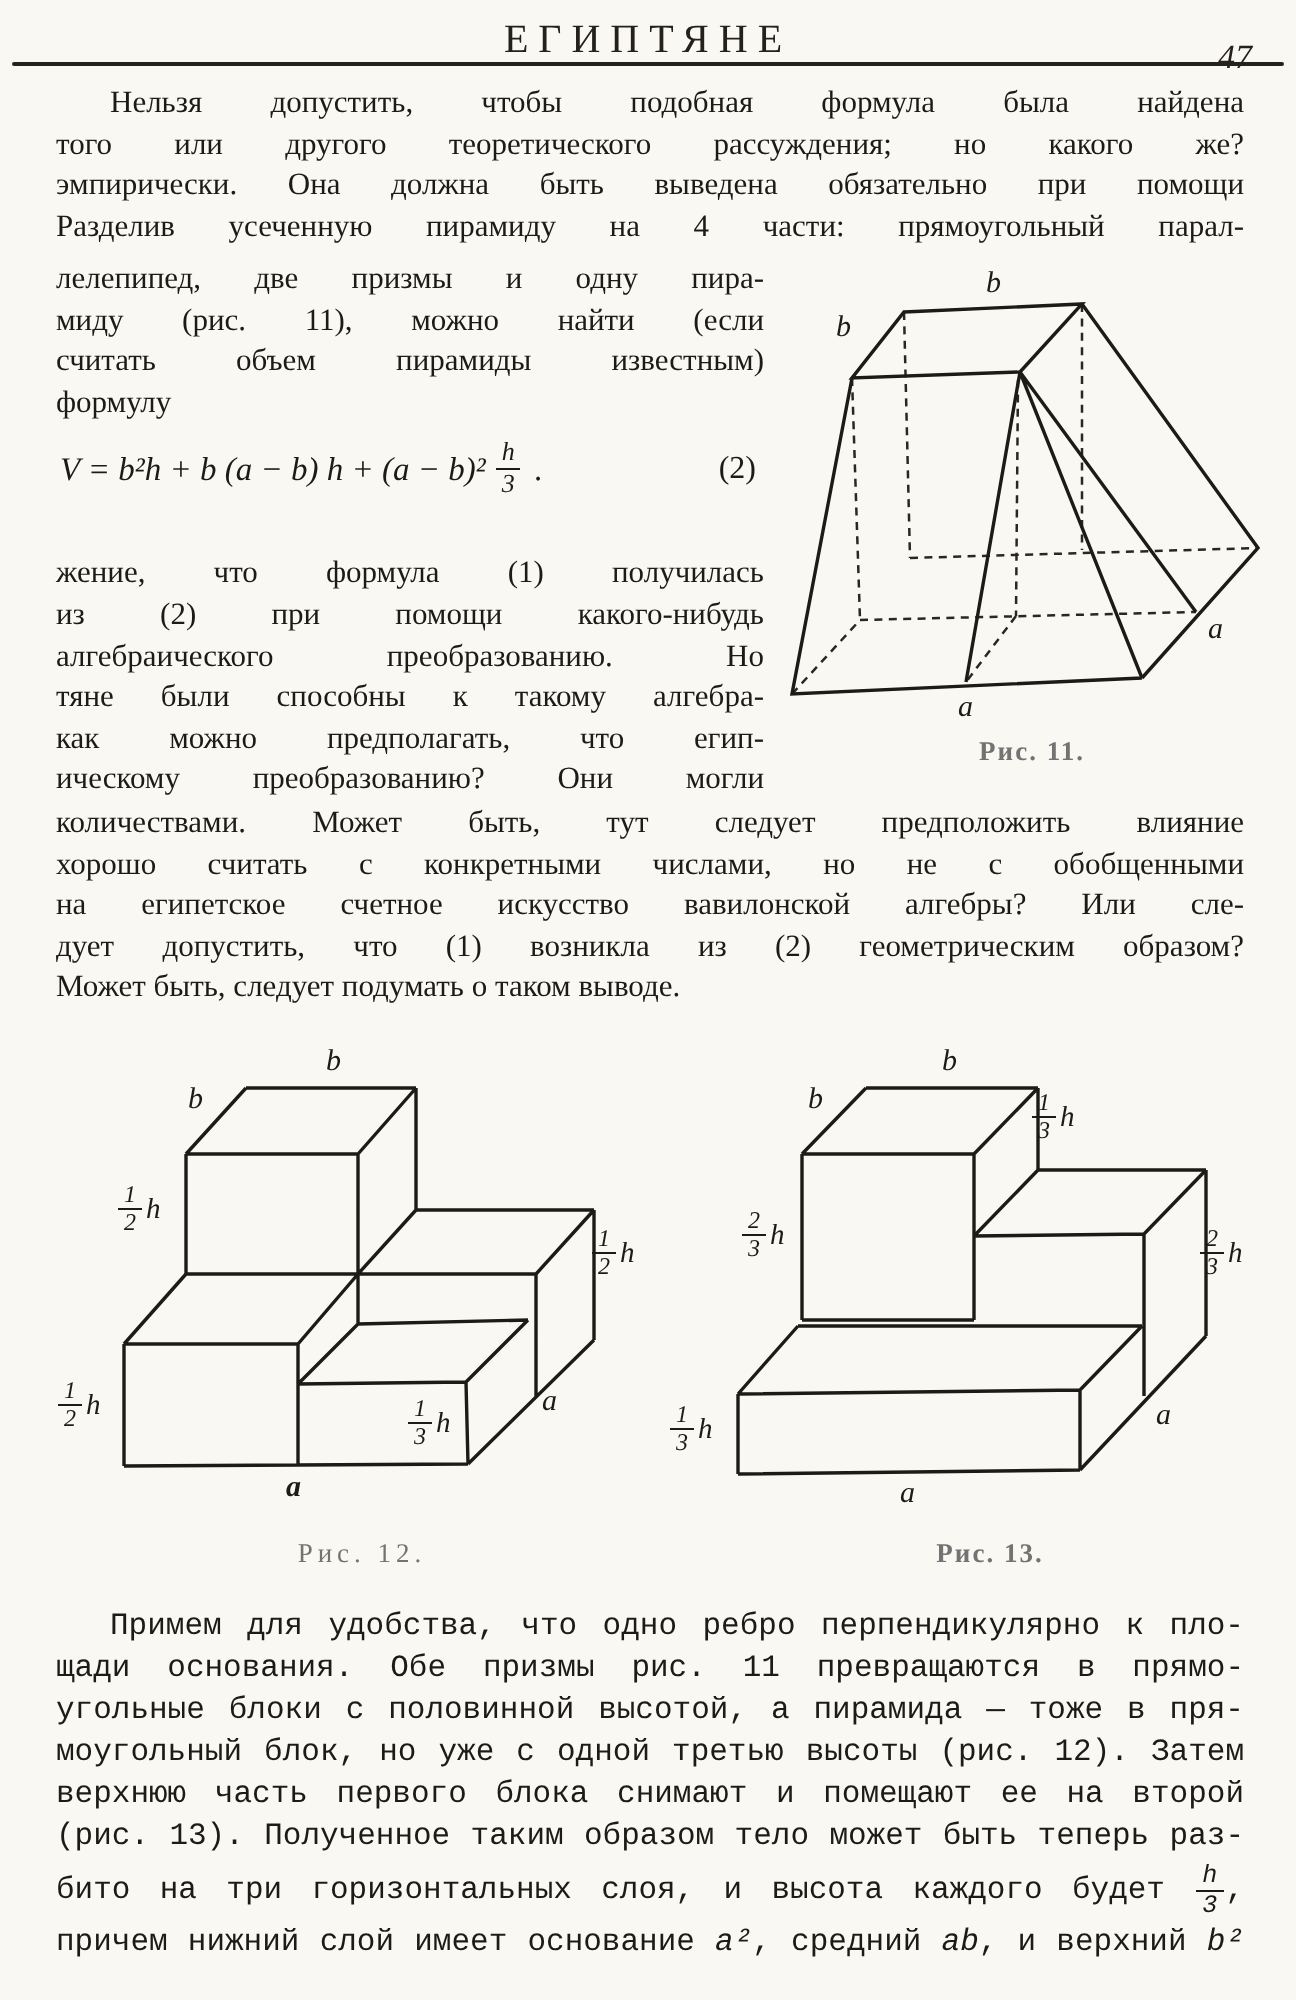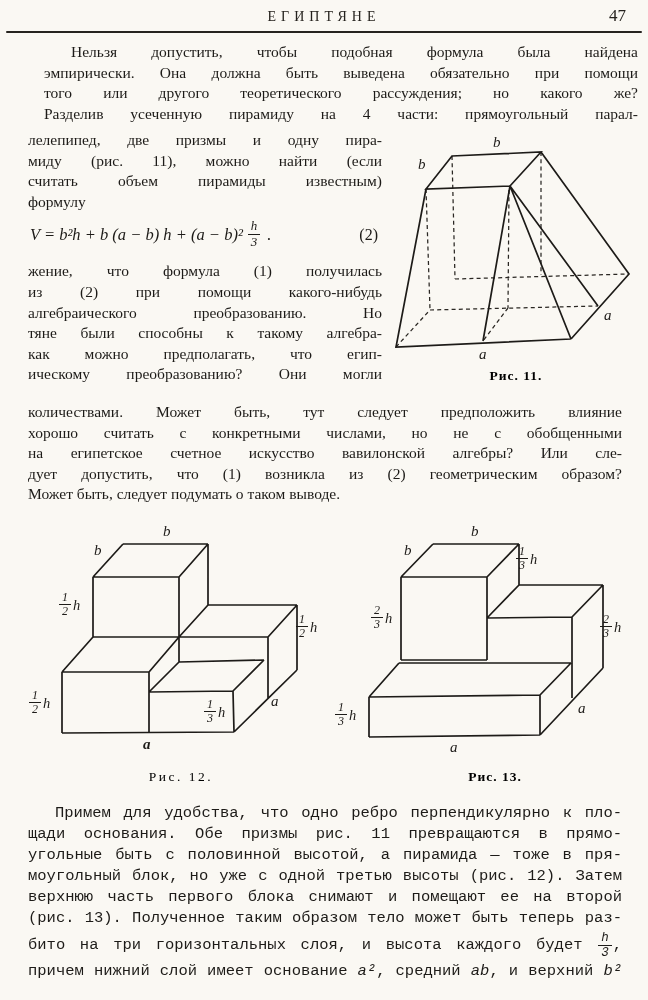--- a/index.html
+++ b/index.html
@@ -6,45 +6,45 @@
   body{
     width:648px;height:1000px;position:relative;overflow:hidden;
     background:#faf8f3;
     font-family:"Liberation Serif","DejaVu Serif",serif;
     color:#1d1b18;
   }
   .abs{position:absolute;}
   
   .header-title{
     left:0;right:0;top:9px;text-align:center;
-    font-size:14px;letter-spacing:5px;color:#24211d;
+    font-size:20px;letter-spacing:5px;color:#24211d;
   }
   .page-number{
-    right:22px;top:6px;font-size:17px;color:#24211d;
+    right:22px;top:19px;font-size:17px;color:#24211d;font-style:italic;
   }
   .header-rule{
     left:6px;top:31px;width:636px;height:2px;background:#26231f;border-radius:1px;
   }
   
   .tblock{font-size:15.5px;}
   .tl{
     text-align:justify;text-align-last:justify;
     line-height:20.6px;white-space:normal;
   }
   .tl.indent{padding-left:27px;}
   .tl.noj{text-align:center;text-align-last:left;}
-  .para1{left:28px;top:42px;width:594px;margin-left:16px;}
+  .para1{left:28px;top:42px;width:594px;}
   .column{left:28px;top:130px;width:354px;}
   .mid{left:28px;top:402px;width:594px;}
   .para3{left:28px;top:803px;width:594px;font-family:Liberation Mono, monospace;}
   .para3 .tl{line-height:21px;}
   
   .formula{
     display:flex;align-items:center;
-    margin:5px 0 2px 2px;height:36px;
+    margin:5px 0 18px 2px;height:36px;
     font-style:italic;font-size:16.5px;
   }
   .formula .lhs{white-space:nowrap;}
   .formula .dot{margin-left:7px;}
   .formula .eqno{margin-left:auto;margin-right:4px;font-style:normal;font-size:16px;}
   .vfrac{
     display:inline-flex;flex-direction:column;align-items:center;
     vertical-align:middle;font-style:italic;
     font-size:13px;line-height:1.12;position:relative;top:-1px;margin-left:5px;
   }
@@ -56,40 +56,40 @@
   .fig{overflow:visible;}
   .fig svg{position:absolute;left:0;top:0;overflow:visible;}
   .fig .edge{fill:none;stroke:#1d1b18;stroke-width:1.7;stroke-linejoin:miter;}
   .fig .hedge{fill:none;stroke:#2a2723;stroke-width:1.25;stroke-dasharray:4 3.2;}
   .flabel{position:absolute;font-style:italic;font-size:15px;line-height:1;}
   .fhl{display:inline-flex;align-items:center;}
   .fhl .vfrac{font-size:12px;margin:0 2px 0 0;top:0;}
   .fhl .suf{font-style:italic;font-size:14.5px;}
   .figcap{
     position:absolute;left:0;right:0;text-align:center;
-    font-size:13.5px;font-style:normal;color:#000000;
+    font-size:13.5px;font-style:normal;color:#737373;
   }
   .figcap.light{letter-spacing:2.5px;}
   .figcap.bold{font-weight:bold;letter-spacing:1px;}
   .fig11{left:385px;top:136px;width:262px;height:258px;}
   .fig12{left:28px;top:528px;width:306px;height:262px;}
   .fig13{left:334px;top:528px;width:302px;height:262px;}
   .it{font-style:italic;}
 </style>
 </head>
 <body>
 
 <div class="abs header-title">ЕГИПТЯНЕ</div>
 <div class="abs page-number">47</div>
 <div class="abs header-rule"></div>
 
 <div class="abs tblock para1">
   <div class="tl indent">Нельзя допустить, чтобы подобная формула была найдена</div>
+  <div class="tl">того или другого теоретического рассуждения; но какого же?</div>
   <div class="tl">эмпирически. Она должна быть выведена обязательно при помощи</div>
-  <div class="tl">того или другого теоретического рассуждения; но какого же?</div>
   <div class="tl">Разделив усеченную пирамиду на 4 части: прямоугольный парал-</div>
 </div>
 
 <div class="abs tblock column">
   <div class="tl">лелепипед, две призмы и одну пира-</div>
   <div class="tl">миду (рис. 11), можно найти (если</div>
   <div class="tl">считать объем пирамиды известным)</div>
   <div class="tl noj">формулу</div>
 
   <div class="formula">
@@ -223,21 +223,21 @@
   </span>
 
   <span class="flabel" style="left:116px;top:212px;">a</span>
   <span class="flabel" style="left:244px;top:173px;">a</span>
   <div class="figcap bold" style="top:241px;left:20px;">Рис. 13.</div>
 </div>
 
 <div class="abs tblock para3">
   <div class="tl indent">Примем для удобства, что одно ребро перпендикулярно к пло-</div>
   <div class="tl">щади основания. Обе призмы рис. 11 превращаются в прямо-</div>
-  <div class="tl">угольные быть с половинной высотой, а пирамида — тоже в пря-</div>
+  <div class="tl">угольные блоки с половинной высотой, а пирамида — тоже в пря-</div>
   <div class="tl">моугольный блок, но уже с одной третью высоты (рис. 12). Затем</div>
   <div class="tl">верхнюю часть первого блока снимают и помещают ее на второй</div>
   <div class="tl">(рис. 13). Полученное таким образом тело может быть теперь раз-</div>
   <div class="tl" style="line-height:32px;">
     <span>бито на три горизонтальных слоя, и высота каждого будет</span>
     <span class="vfrac tfrac">
         <span class="num">h</span>
         <span class="den">3</span>
       </span><span>,</span>
   </div>

